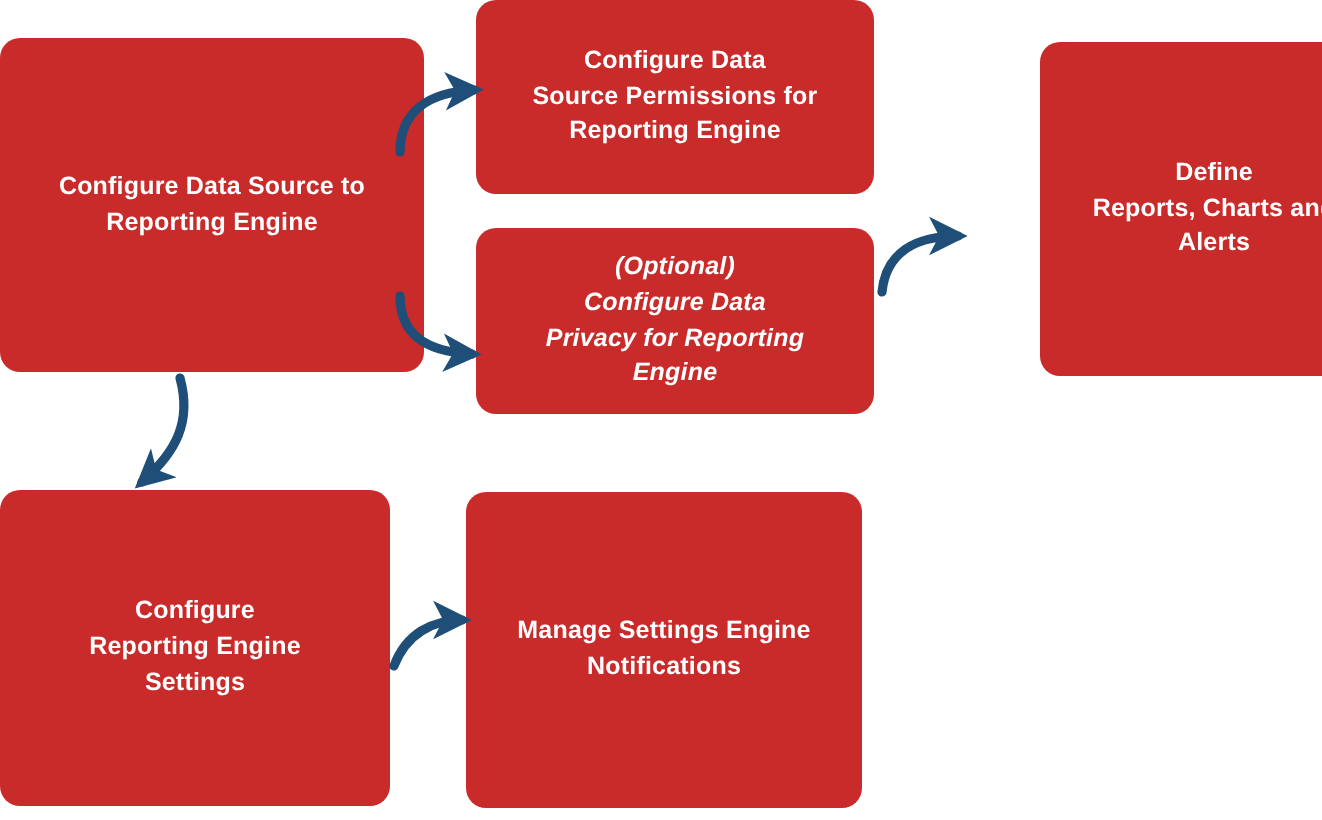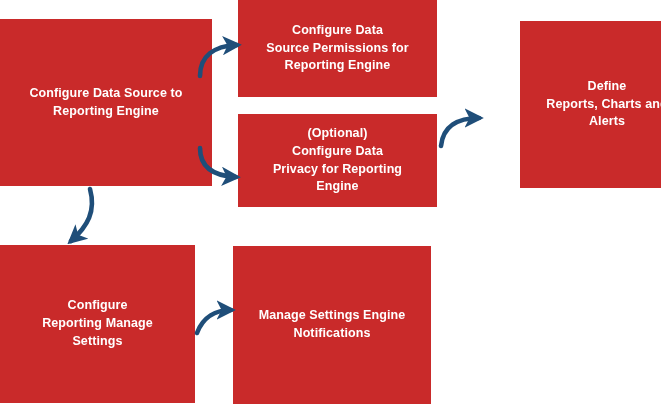--- a/index.html
+++ b/index.html
@@ -27,20 +27,21 @@
     align-items: center;
     justify-content: center;
     text-align: center;
     color: #ffffff;
     font-weight: bold;
     font-size: 12.5px;
     line-height: 1.42;
     letter-spacing: 0.1px;
     padding: 4px 8px;
     z-index: 2;
+    border-radius: 10px;
   }
   .node .label {
     white-space: pre-line;
     display: block;
     width: 100%;
   }
   #arrow-layer {
     position: absolute;
     left: 0;
     top: 0;
@@ -51,21 +52,21 @@
   }
 
   
   #node-configure-data-source {
     left: 0px;   top: 19px;  width: 212px; height: 167px;
   }
   #node-source-permissions {
     left: 238px; top: 0px;   width: 199px; height: 97px;
   }
   #node-data-privacy {
-    left: 238px; top: 114px; width: 199px; height: 93px;
+    left: 238px; top: 114px; width: 199px; height: 93px; font-style: italic;
   }
   #node-define-reports {
     left: 481px; top: 21px;  width: 174px; height: 167px; margin-left: 39px;
   }
   #node-engine-settings {
     left: 0px;   top: 245px; width: 195px; height: 158px;
   }
   #node-notifications {
     left: 233px; top: 246px; width: 198px; height: 158px;
   }
@@ -112,21 +113,21 @@
   </div>
 
   <div class="node" id="node-define-reports">
     <span class="label">Define
 Reports, Charts and
 Alerts</span>
   </div>
 
   <div class="node" id="node-engine-settings">
     <span class="label">Configure
-Reporting Manage
+Reporting Engine
 Settings</span>
   </div>
 
   <div class="node" id="node-notifications">
     <span class="label">Manage Settings Engine
 Notifications</span>
   </div>
 
 </div>
 

